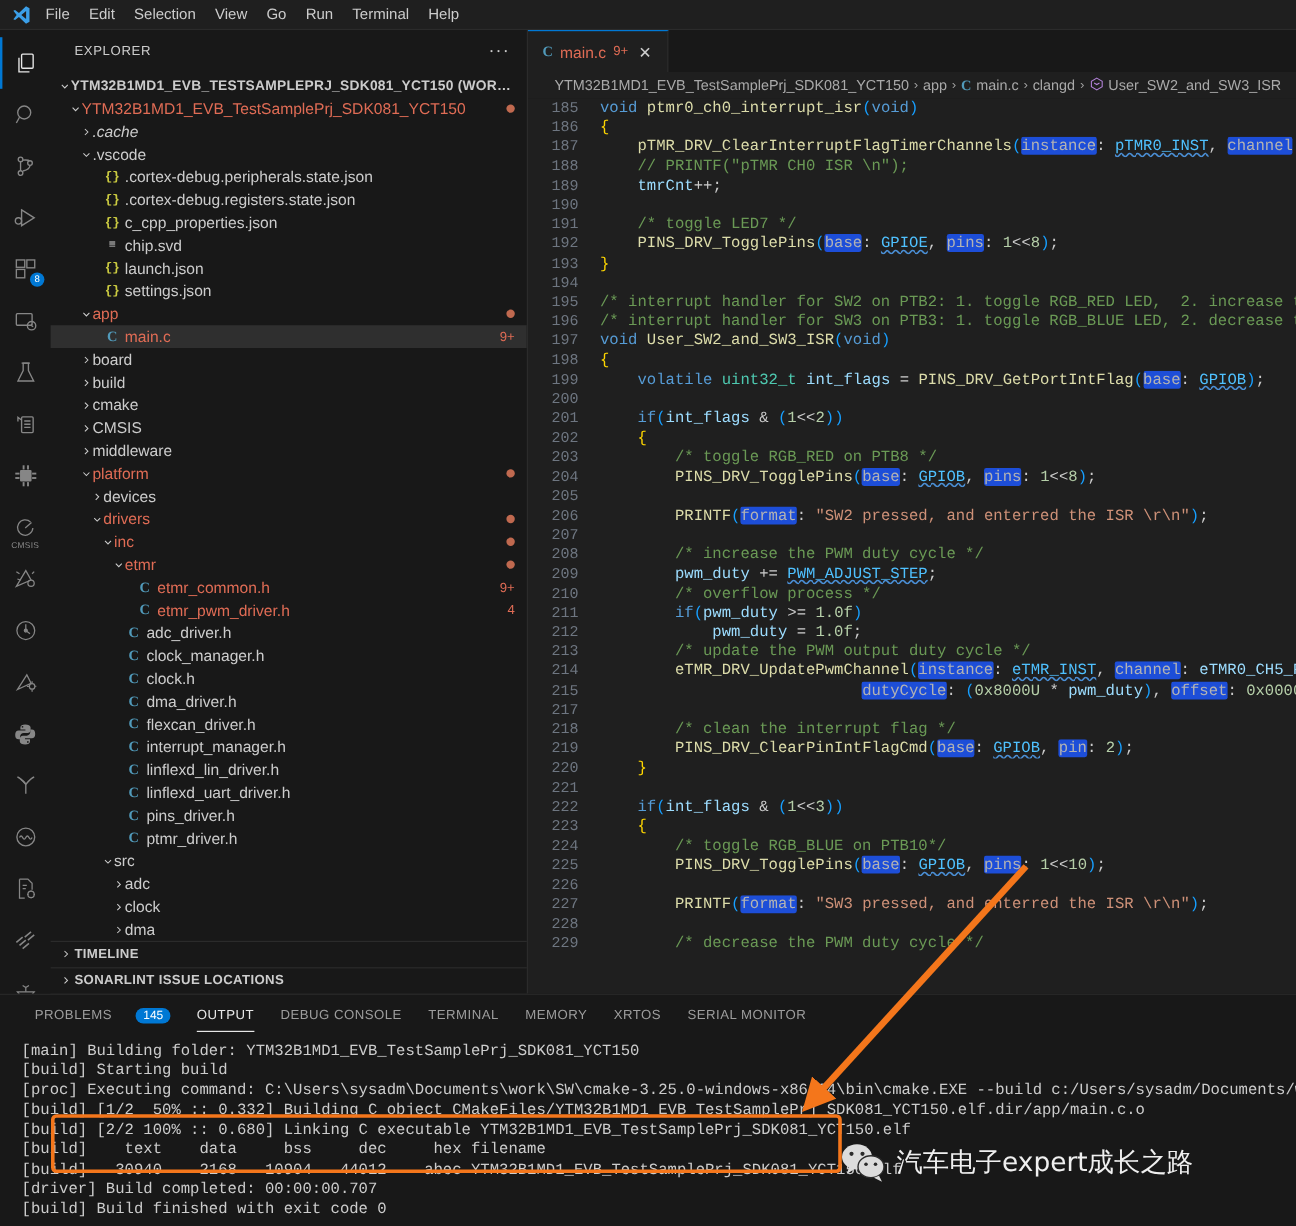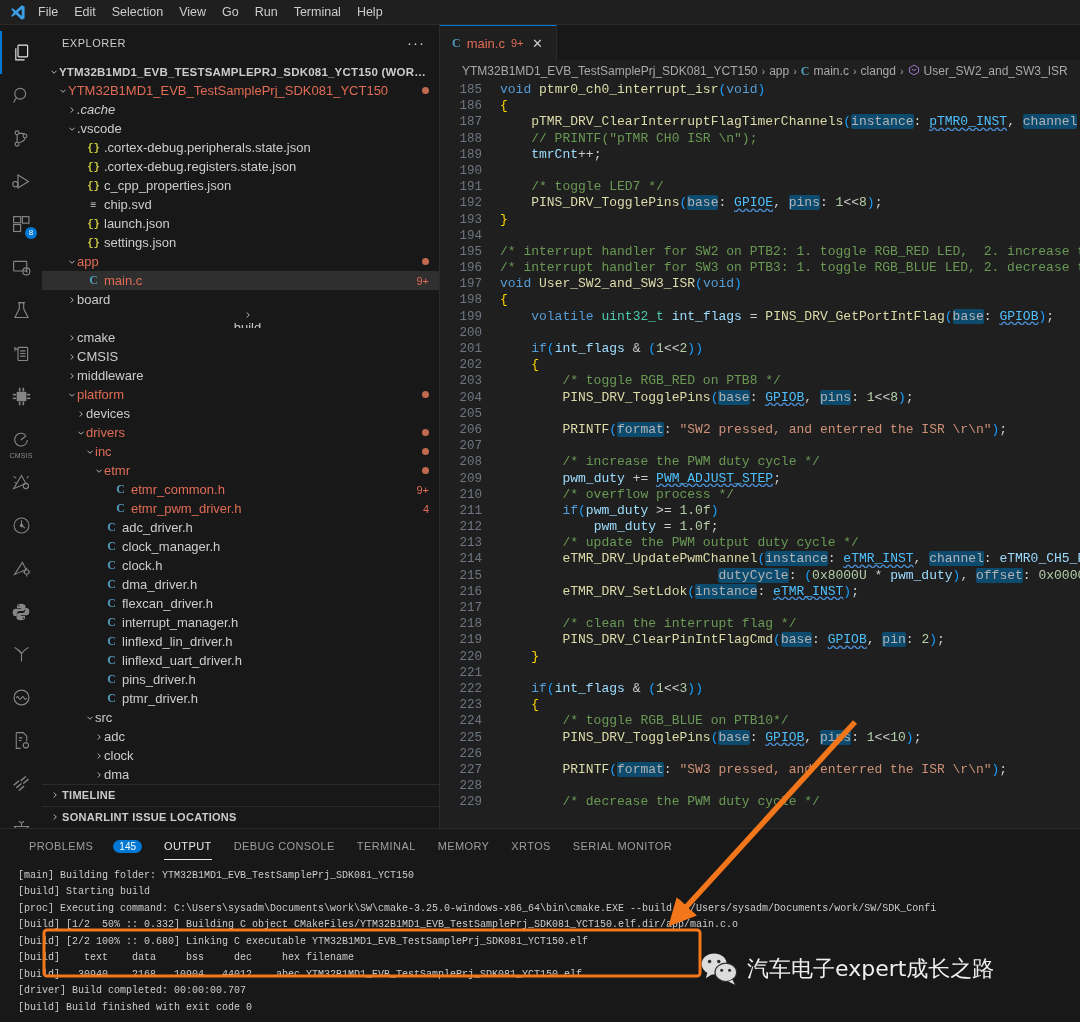--- a/index.html
+++ b/index.html
@@ -114,40 +114,40 @@
     width:56px; flex:0 0 56px; text-align:right; padding-right:14px;
     color:#6e7681; font-size:12.5px;
   }
   .ctext{ flex:1 1 auto; overflow:hidden; padding-left:4px; }
 
   
   .t-kw{color:#569cd6;} .t-type{color:#4ec9b0;} .t-fn{color:#dcdcaa;}
   .t-var{color:#9cdcfe;} .t-num{color:#b5cea8;} .t-str{color:#ce9178;} .t-com{color:#6a9955;}
   .t-punc{color:#cccccc;} .t-const{color:#4fc1ff;}
   .t-brace2{color:#179fff;} .t-brace3{color:#ffd700;}
-  .t-param{ color:#b3b3b3; background:#0c4a6e; border-radius:2px; }
+  .t-param{ color:#b3b3b3; background:#1d4ed8; border-radius:2px; }
   .squiggle{ text-decoration:underline wavy #4a8fd6; text-decoration-skip-ink:none; }
 
   
   .panel{ flex:0 0 auto; background:#181818; border-top:1px solid #2b2b2b; display:flex; flex-direction:column; }
   .paneltabs{ height:35px; display:flex; align-items:center; padding-left:18px; gap:0; }
   .ptab{
     display:flex; align-items:center; gap:20px; padding:0 11px; height:35px;
     font-size:11px; letter-spacing:.4px; color:#9d9d9d; position:relative;
   }
   .ptab.active{ color:#e7e7e7; }
   .ptab.active:after{
     content:""; position:absolute; left:11px; right:11px; bottom:4px; height:1px; background:#e7e7e7;
   }
   .pbadge{
     background:#0078d4; color:#fff; border-radius:9px; font-size:10px; padding:1px 6px;
     font-family:"Liberation Sans", sans-serif; letter-spacing:0;
   }
   .output{
-    font-family:"Liberation Mono", monospace; font-size:10px; line-height:16.5px;
+    font-family:"Liberation Mono", monospace; font-size:13px; line-height:16.5px;
     color:#cccccc; padding:4px 0 6px 18px; white-space:pre; overflow:hidden;
   }
   .oline{ height:16.5px; }
 
   
   .overlay{ position:absolute; left:0; top:0; width:1080px; height:1022px; pointer-events:none; }
   .wm{
     position:absolute; display:flex; align-items:center; gap:7px;
     font-family:"DejaVu Sans", sans-serif; font-size:22px; color:#efefef;
   }
@@ -460,21 +460,21 @@
               <span class="badge-right">9+</span>
             </div>
             <div class="row" style="padding-left: 24px;">
               <span class="chev">
                 <svg width="10" height="10" viewBox="0 0 16 16" fill="none" stroke="currentColor" stroke-width="1.4">
                   <path d="M6 4l4 4-4 4"></path>
                 </svg>
               </span>
               <span class="lbl">board</span>
             </div>
-            <div class="row" style="padding-left: 24px; flex-direction: column;">
+            <div class="row" style="padding-left: 24px;">
               <span class="chev">
                 <svg width="10" height="10" viewBox="0 0 16 16" fill="none" stroke="currentColor" stroke-width="1.4">
                   <path d="M6 4l4 4-4 4"></path>
                 </svg>
               </span>
               <span class="lbl">build</span>
             </div>
             <div class="row" style="padding-left: 24px;">
               <span class="chev">
                 <svg width="10" height="10" viewBox="0 0 16 16" fill="none" stroke="currentColor" stroke-width="1.4">
@@ -726,21 +726,20 @@
           <div class="cline"><div class="gut">206</div><div class="ctext">        <span class="t-fn">PRINTF</span><span class="t-brace2">(</span><span class="t-param">format</span><span class="t-punc">:</span> <span class="t-str">"SW2 pressed, and enterred the ISR \r\n"</span><span class="t-brace2">)</span><span class="t-punc">;</span></div></div>
           <div class="cline"><div class="gut">207</div><div class="ctext"></div></div>
           <div class="cline"><div class="gut">208</div><div class="ctext"><span class="t-com">        /* increase the PWM duty cycle */</span></div></div>
           <div class="cline"><div class="gut">209</div><div class="ctext">        <span class="t-var">pwm_duty</span> <span class="t-punc">+</span><span class="t-punc">=</span> <span class="t-const squiggle">PWM_ADJUST_STEP</span><span class="t-punc">;</span></div></div>
           <div class="cline"><div class="gut">210</div><div class="ctext"><span class="t-com">        /* overflow process */</span></div></div>
           <div class="cline"><div class="gut">211</div><div class="ctext">        <span class="t-kw">if</span><span class="t-brace2">(</span><span class="t-var">pwm_duty</span> <span class="t-punc">&gt;</span><span class="t-punc">=</span> <span class="t-num">1.0f</span><span class="t-brace2">)</span></div></div>
           <div class="cline"><div class="gut">212</div><div class="ctext">            <span class="t-var">pwm_duty</span> <span class="t-punc">=</span> <span class="t-num">1.0f</span><span class="t-punc">;</span></div></div>
           <div class="cline"><div class="gut">213</div><div class="ctext"><span class="t-com">        /* update the PWM output duty cycle */</span></div></div>
           <div class="cline"><div class="gut">214</div><div class="ctext">        <span class="t-fn">eTMR_DRV_UpdatePwmChannel</span><span class="t-brace2">(</span><span class="t-param">instance</span><span class="t-punc">:</span> <span class="t-const squiggle">eTMR_INST</span><span class="t-punc">,</span> <span class="t-param">channel</span><span class="t-punc">:</span> <span class="t-var">eTMR0_CH5_PWM_Config</span></div></div>
           <div class="cline"><div class="gut">215</div><div class="ctext">                            <span class="t-param">dutyCycle</span><span class="t-punc">:</span> <span class="t-brace2">(</span><span class="t-num">0x8000U</span> <span class="t-punc">*</span> <span class="t-var">pwm_duty</span><span class="t-brace2">)</span><span class="t-punc">,</span> <span class="t-param">offset</span><span class="t-punc">:</span> <span class="t-num">0x0000U</span></div></div>
-          <div class="cline"><div class="gut">216</div><div class="ctext">        <span class="t-fn">eTMR_DRV_SetLdok</span><span class="t-brace2">(</span><span class="t-param">instance</span><span class="t-punc">:</span> <span class="t-const squiggle">eTMR_INST</span><span class="t-brace2">)</span><span class="t-punc">;</span></div></div>
           <div class="cline"><div class="gut">217</div><div class="ctext"></div></div>
           <div class="cline"><div class="gut">218</div><div class="ctext"><span class="t-com">        /* clean the interrupt flag */</span></div></div>
           <div class="cline"><div class="gut">219</div><div class="ctext">        <span class="t-fn">PINS_DRV_ClearPinIntFlagCmd</span><span class="t-brace2">(</span><span class="t-param">base</span><span class="t-punc">:</span> <span class="t-const squiggle">GPIOB</span><span class="t-punc">,</span> <span class="t-param">pin</span><span class="t-punc">:</span> <span class="t-num">2</span><span class="t-brace2">)</span><span class="t-punc">;</span></div></div>
           <div class="cline"><div class="gut">220</div><div class="ctext">    <span class="t-brace3">}</span></div></div>
           <div class="cline"><div class="gut">221</div><div class="ctext"></div></div>
           <div class="cline"><div class="gut">222</div><div class="ctext">    <span class="t-kw">if</span><span class="t-brace2">(</span><span class="t-var">int_flags</span> <span class="t-punc">&amp;</span> <span class="t-brace2">(</span><span class="t-num">1</span><span class="t-punc">&lt;</span><span class="t-punc">&lt;</span><span class="t-num">3</span><span class="t-brace2">)</span><span class="t-brace2">)</span></div></div>
           <div class="cline"><div class="gut">223</div><div class="ctext">    <span class="t-brace3">{</span></div></div>
           <div class="cline"><div class="gut">224</div><div class="ctext"><span class="t-com">        /* toggle RGB_BLUE on PTB10*/</span></div></div>
           <div class="cline"><div class="gut">225</div><div class="ctext">        <span class="t-fn">PINS_DRV_TogglePins</span><span class="t-brace2">(</span><span class="t-param">base</span><span class="t-punc">:</span> <span class="t-const squiggle">GPIOB</span><span class="t-punc">,</span> <span class="t-param">pins</span><span class="t-punc">:</span> <span class="t-num">1</span><span class="t-punc">&lt;</span><span class="t-punc">&lt;</span><span class="t-num">10</span><span class="t-brace2">)</span><span class="t-punc">;</span></div></div>
           <div class="cline"><div class="gut">226</div><div class="ctext"></div></div>

